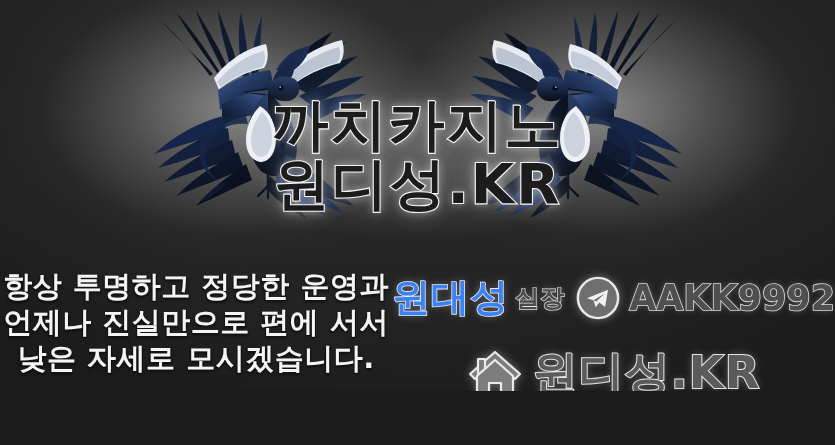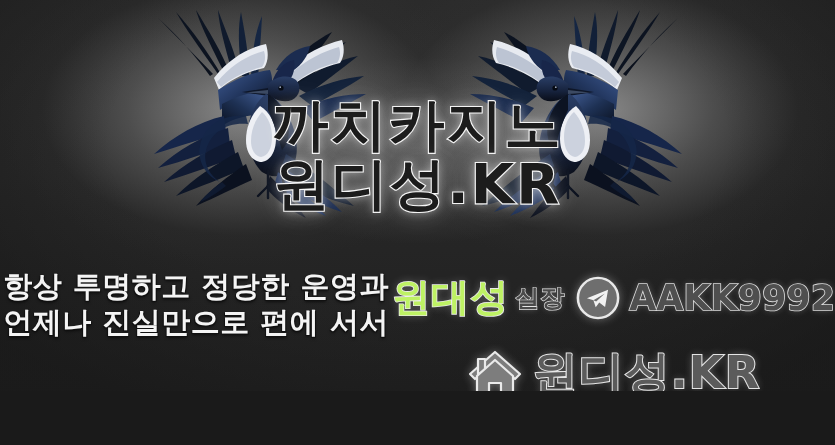--- a/index.html
+++ b/index.html
@@ -108,21 +108,21 @@
     justify-content: center;
     gap: 10px;
     white-space: nowrap;
   }
   .contact-row-2 { margin-top: 20px; }
 
   .name-big {
     font-family: Liberation Mono, monospace;
     font-weight: 700;
     font-size: 38px;
-    color: #bef264;
+    color: #3b82f6;
     -webkit-text-stroke: 1.6px #e8e8e8;
     paint-order: stroke fill;
     text-shadow: 0 0 8px rgba(255,255,255,0.35);
     letter-spacing: 1px;
   }
   .name-small {
     font-family: "DejaVu Sans", sans-serif;
     font-weight: 700;
     font-size: 24px;
     color: #4a4a4a;
@@ -346,20 +346,21 @@
   <div class="title-wrap">
     <div class="title-line title-line-1">까치카지노</div>
     <div class="title-line title-line-2">원디성.KR</div>
   </div>
 
   <div class="bottom">
 
     <div class="slogan">
       <div class="slogan-line">항상 투명하고 정당한 운영과</div>
       <div class="slogan-line">언제나 진실만으로 편에 서서</div>
+      <div class="slogan-line">낮은 자세로 모시겠습니다.</div>
     </div>
 
     <div class="contact">
 
       <div class="contact-row contact-row-1">
         <span class="name-big">원대성</span>
         <span class="name-small">실장</span>
         <span class="icon-box">
           <svg class="tg-icon" viewBox="0 0 48 48" xmlns="http://www.w3.org/2000/svg">
             <circle cx="24" cy="24" r="21" fill="#6e6e6e" stroke="#e9e9e9" stroke-width="2.6"></circle>

